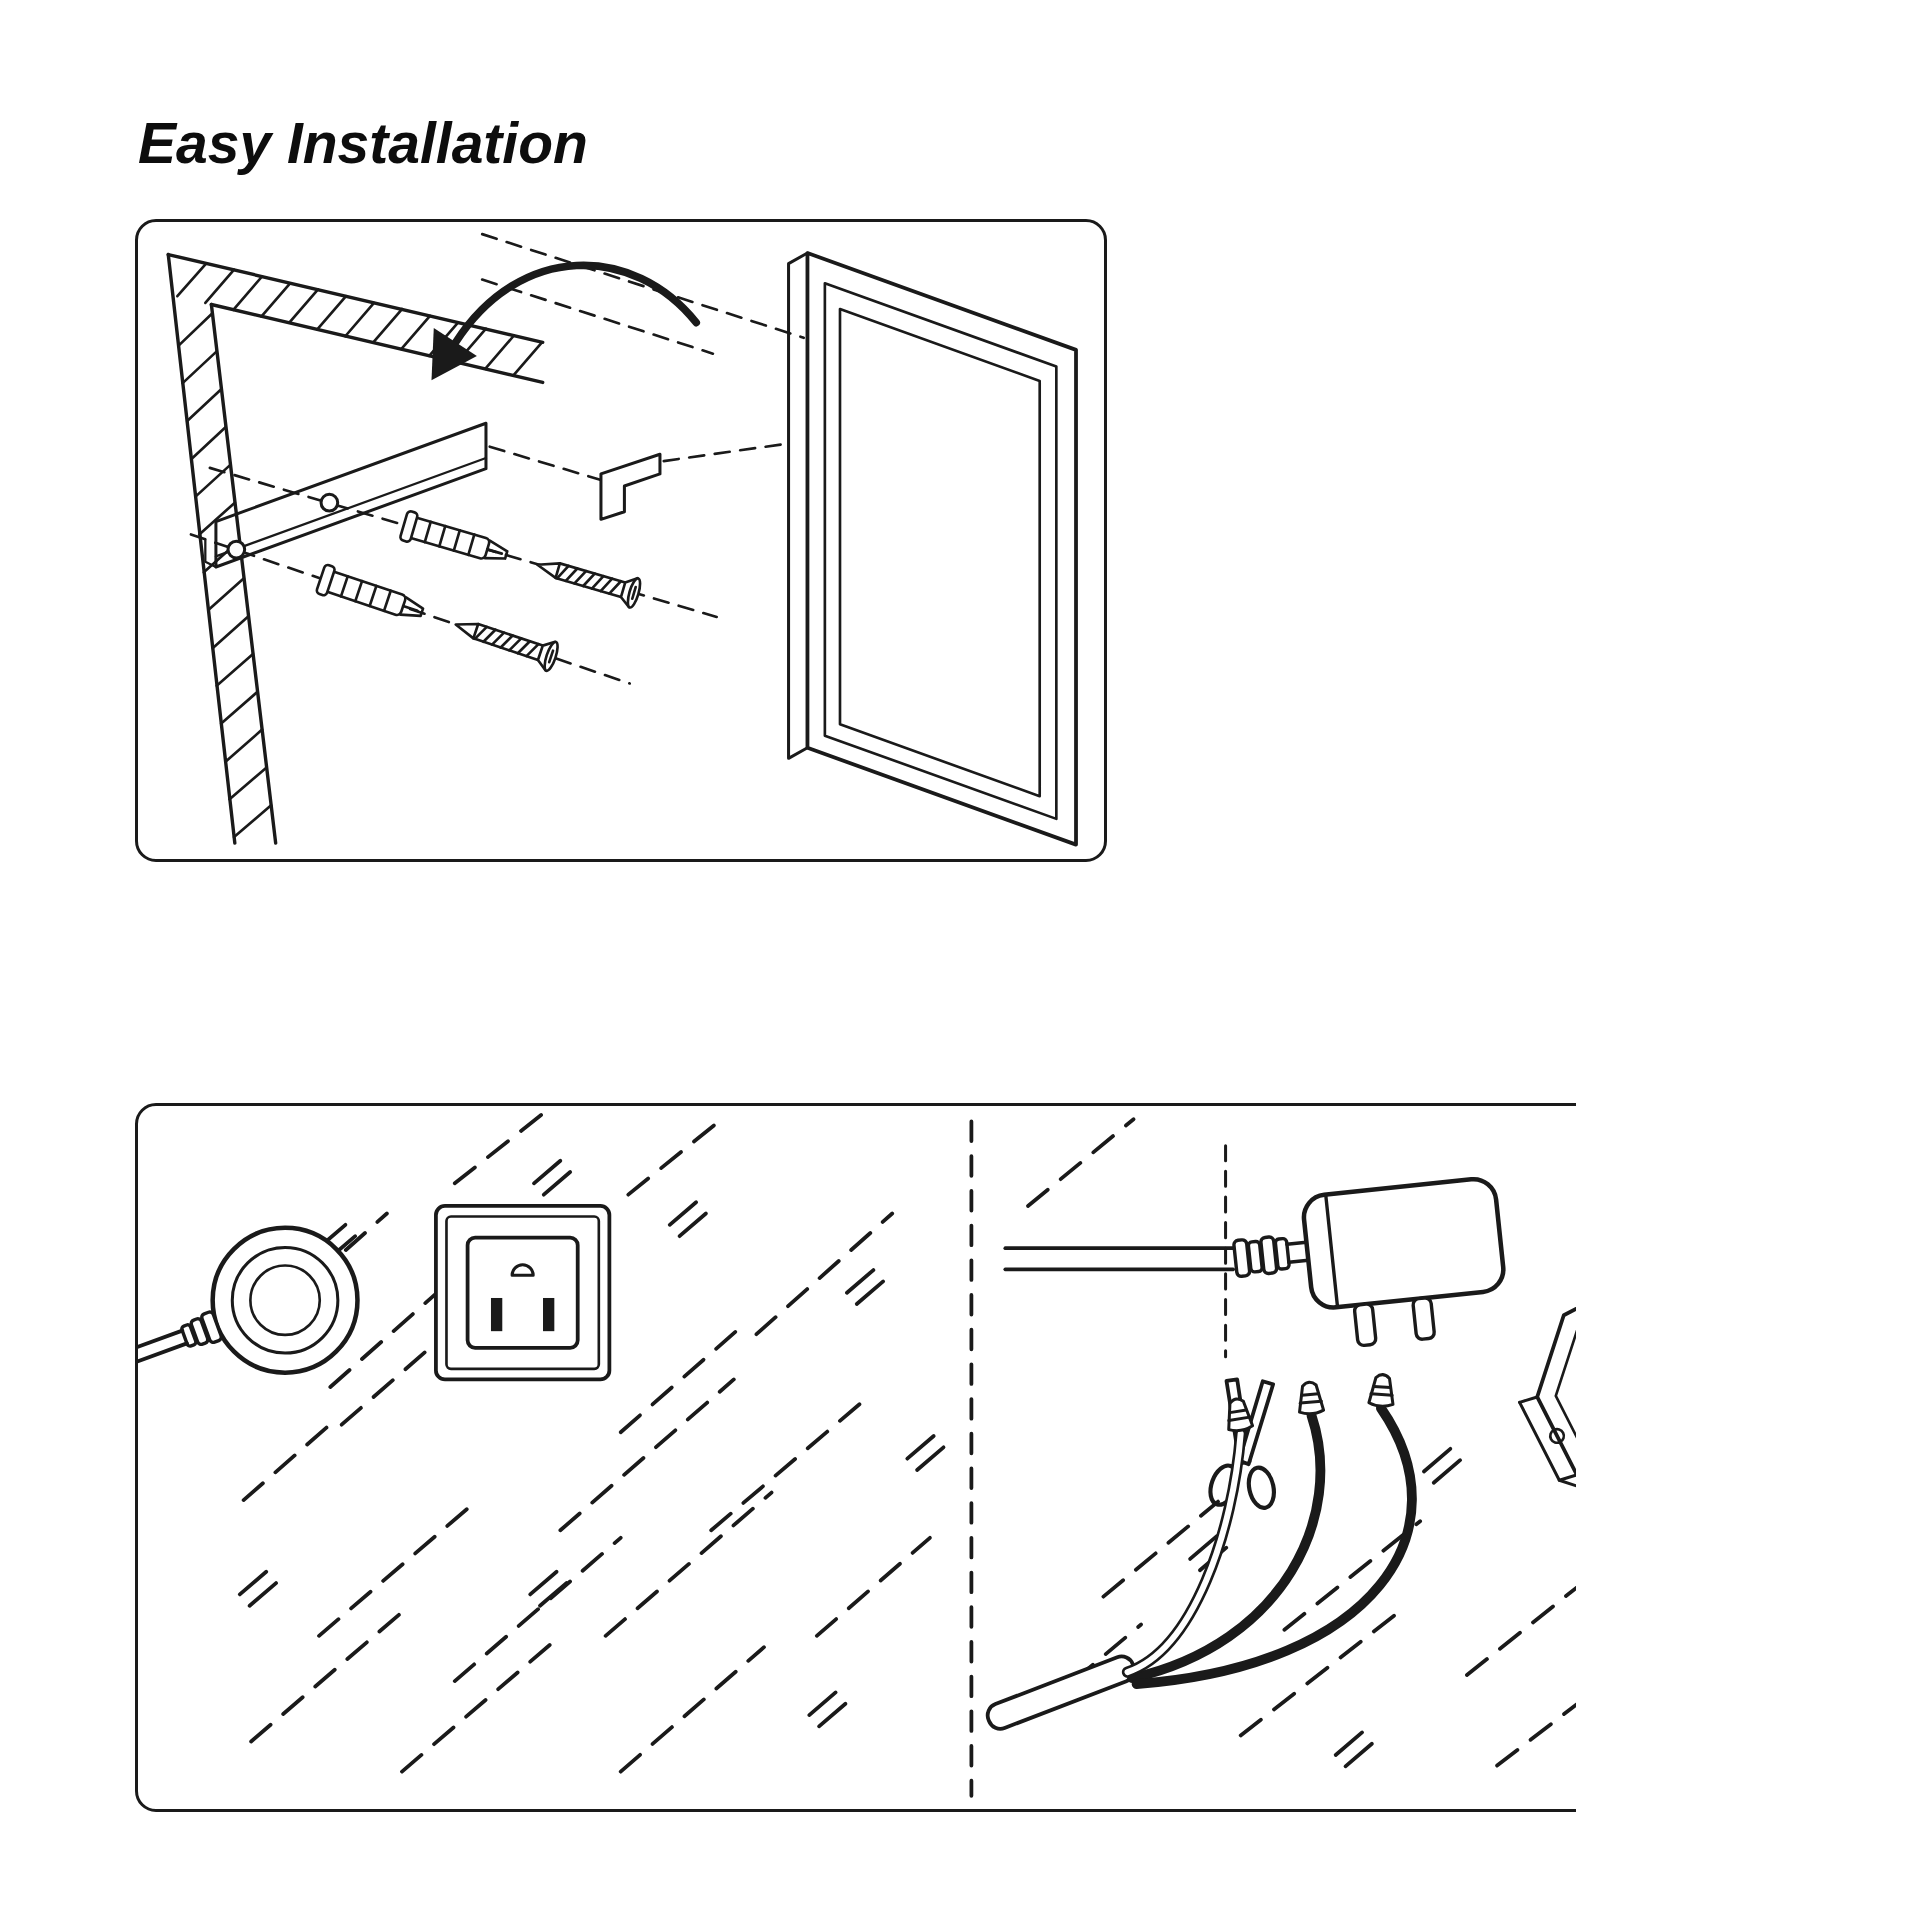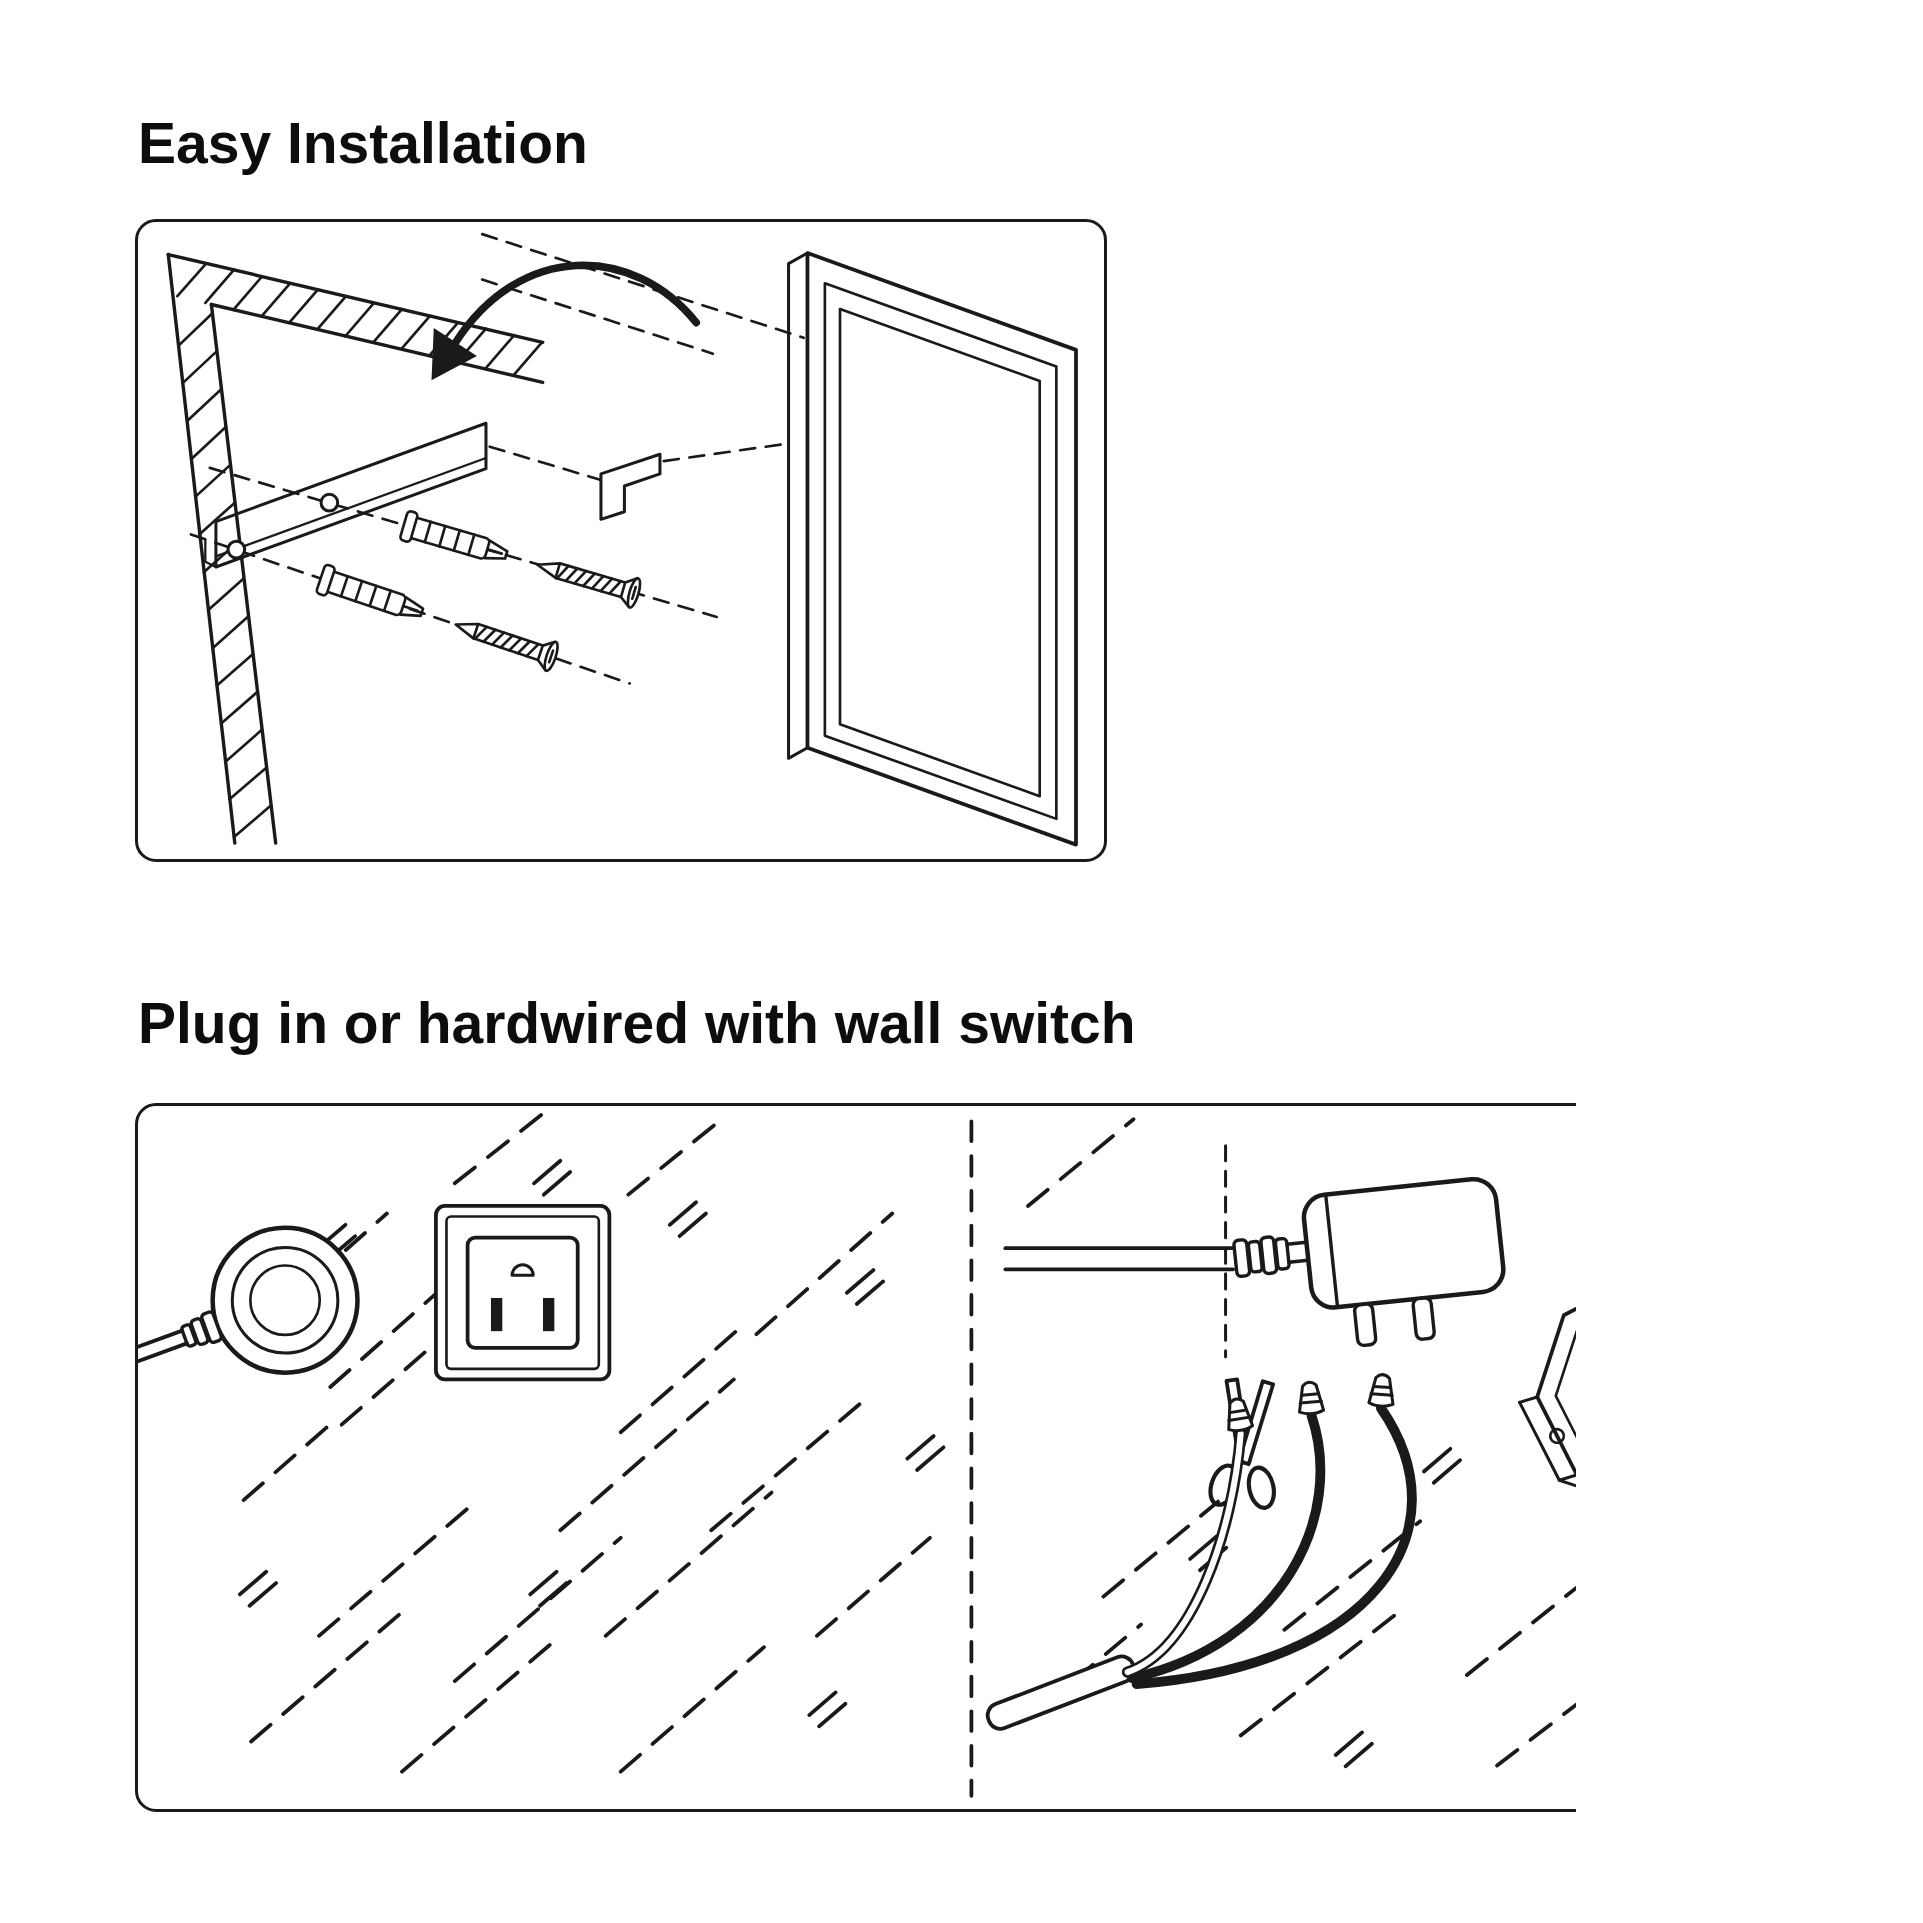--- a/index.html
+++ b/index.html
@@ -1,17 +1,17 @@
 <!DOCTYPE html>
 <html style="font-size:12px"><head>
 <meta charset="utf-8">
 <style>
   html,body{margin:0;padding:0;background:#ffffff;}
   .page{position:relative;width:1576px;height:1924px;background:#ffffff;
-        font-family:"Liberation Sans",sans-serif;color:#0d0d0d;overflow:hidden;}
+        font-family:"Liberation Sans",sans-serif;color:#0d0d0d;overflow:hidden;font-style:italic;}
   .section-title{position:absolute;left:138px;margin:0;font-size:57px;font-weight:600;
         letter-spacing:0;color:#0d0d0d;white-space:nowrap;}
   #title-1{top:110px;}
   #title-2{top:990px;}
   .panel{position:absolute;border:3px solid #1a1a1a;border-radius:21px;background:#ffffff;}
   #panel-1{left:135px;top:219px;width:966px;height:637px;}
   #panel-2{left:135px;top:1103px;width:1657px;height:703px;}
   .panel svg{display:block;width:100%;height:100%;}
 </style>
 </head>
@@ -127,21 +127,20 @@
         <path fill="#ffffff" d="M 612 332 L 690 306 L 690 332 L 643 348 L 643 382 L 612 392 Z"></path>
 
         <g>
           <path d="M 738 132 C 655 28, 505 26, 420 158" stroke-width="10"></path>
           <polygon points="388,208 448,176 391,139" fill="#1a1a1a" stroke="none"></polygon>
         </g>
       </g>
     </svg>
   </div>
 
-  <h1 id="title-2" class="section-title">Plug in or hardwired with wall switch</h1>
 
   <div id="panel-2" class="panel">
     <svg viewBox="0 0 2197 927">
       <defs>
         <g id="wire-nut-shape">
           <path d="M 0 -16 L 34 -9 Q 43 0 34 9 L 0 16 Q -7 0 0 -16 Z" fill="#ffffff"></path>
           <line x1="12" y1="-14" x2="12" y2="14"></line>
           <line x1="22" y1="-11" x2="22" y2="11"></line>
         </g>
       </defs>

